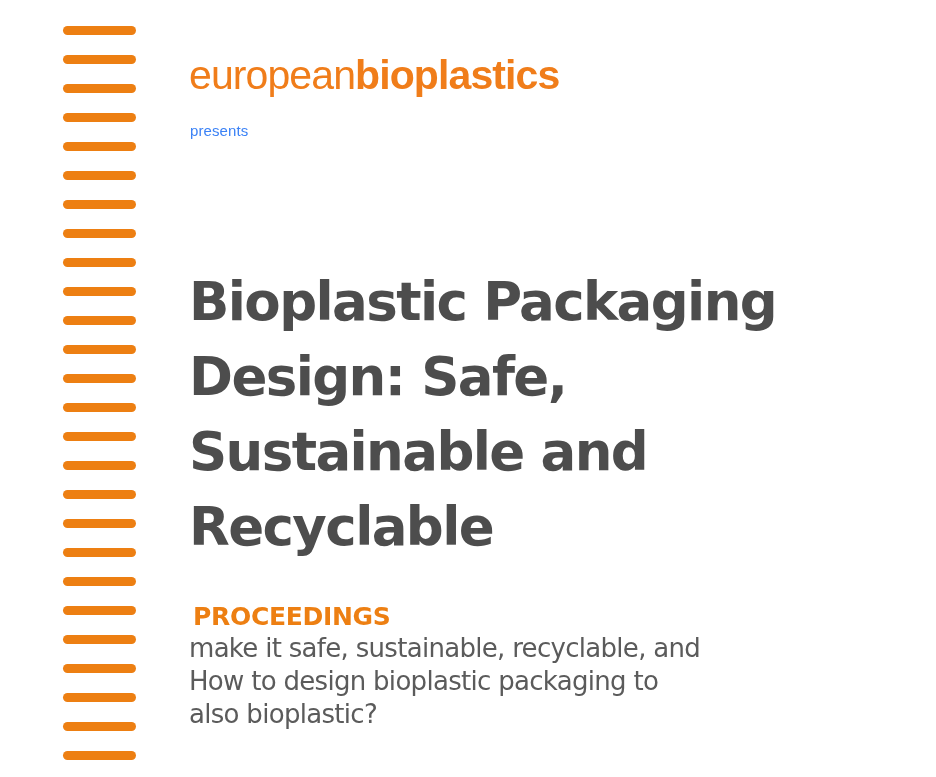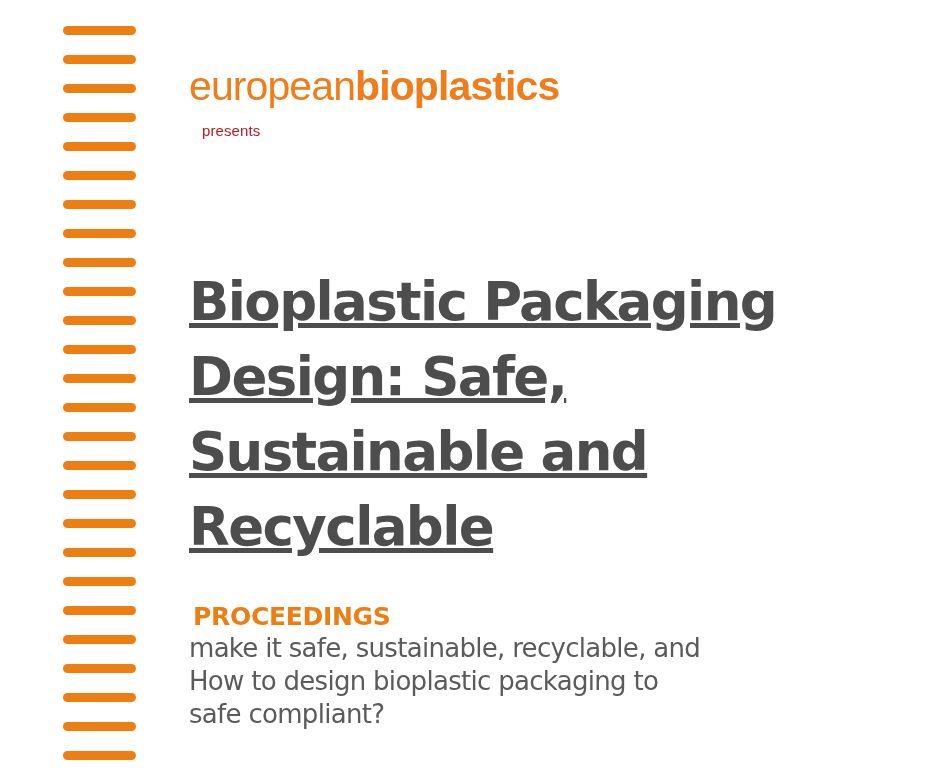--- a/index.html
+++ b/index.html
@@ -45,61 +45,60 @@
     left: 189px;
     top: 0;
     width: 700px;
     height: 777px;
   }
 
   
   .logo {
     position: absolute;
     left: 0;
-    top: 64px;
+    top: 53px;
     font-family: "Liberation Sans", sans-serif;
     font-size: 41px;
     line-height: 44px;
     letter-spacing: -0.9px;
     color: #F07D1A;
     white-space: nowrap;
   }
   .logo .logo-light {
     font-weight: 400;
   }
   .logo .logo-bold {
     font-weight: 700;
   }
 
   .presents {
     position: absolute;
-    left: 13px;
+    left: 1px;
     top: 121px;
     font-family: "Liberation Sans", sans-serif;
     font-size: 15px;
     line-height: 20px;
     font-weight: 400;
-    color: #b91c1c;
+    color: #3b82f6;
     letter-spacing: 0.1px;
   }
 
   
   .main-title {
     position: absolute;
     left: 0;
     top: 264px;
     width: 660px;
     margin: 0;
     font-family: "DejaVu Sans", sans-serif;
     font-size: 53px;
     line-height: 75px;
     font-weight: 700;
     letter-spacing: -1.6px;
     color: #4D4D4D;
-    text-decoration: underline;
   }
 
   
   .kicker {
     position: absolute;
     left: 0;
     top: 598px;
     margin: 4px;
     font-family: "DejaVu Sans", sans-serif;
     font-size: 25px;
@@ -170,17 +169,17 @@
 
     <div class="presents">presents</div>
 
     <h1 class="main-title">Bioplastic Packaging Design: Safe, Sustainable and Recyclable</h1>
 
     <div class="kicker">PROCEEDINGS</div>
 
     <p class="subtitle">
       <span class="sub-line">make it safe, sustainable, recyclable, and</span>
       <span class="sub-line">How to design bioplastic packaging to</span>
-      <span class="sub-line">safe compliant?</span>
+      <span class="sub-line">also bioplastic?</span>
     </p>
 
   </div>
 </div>
 
 </body></html>

